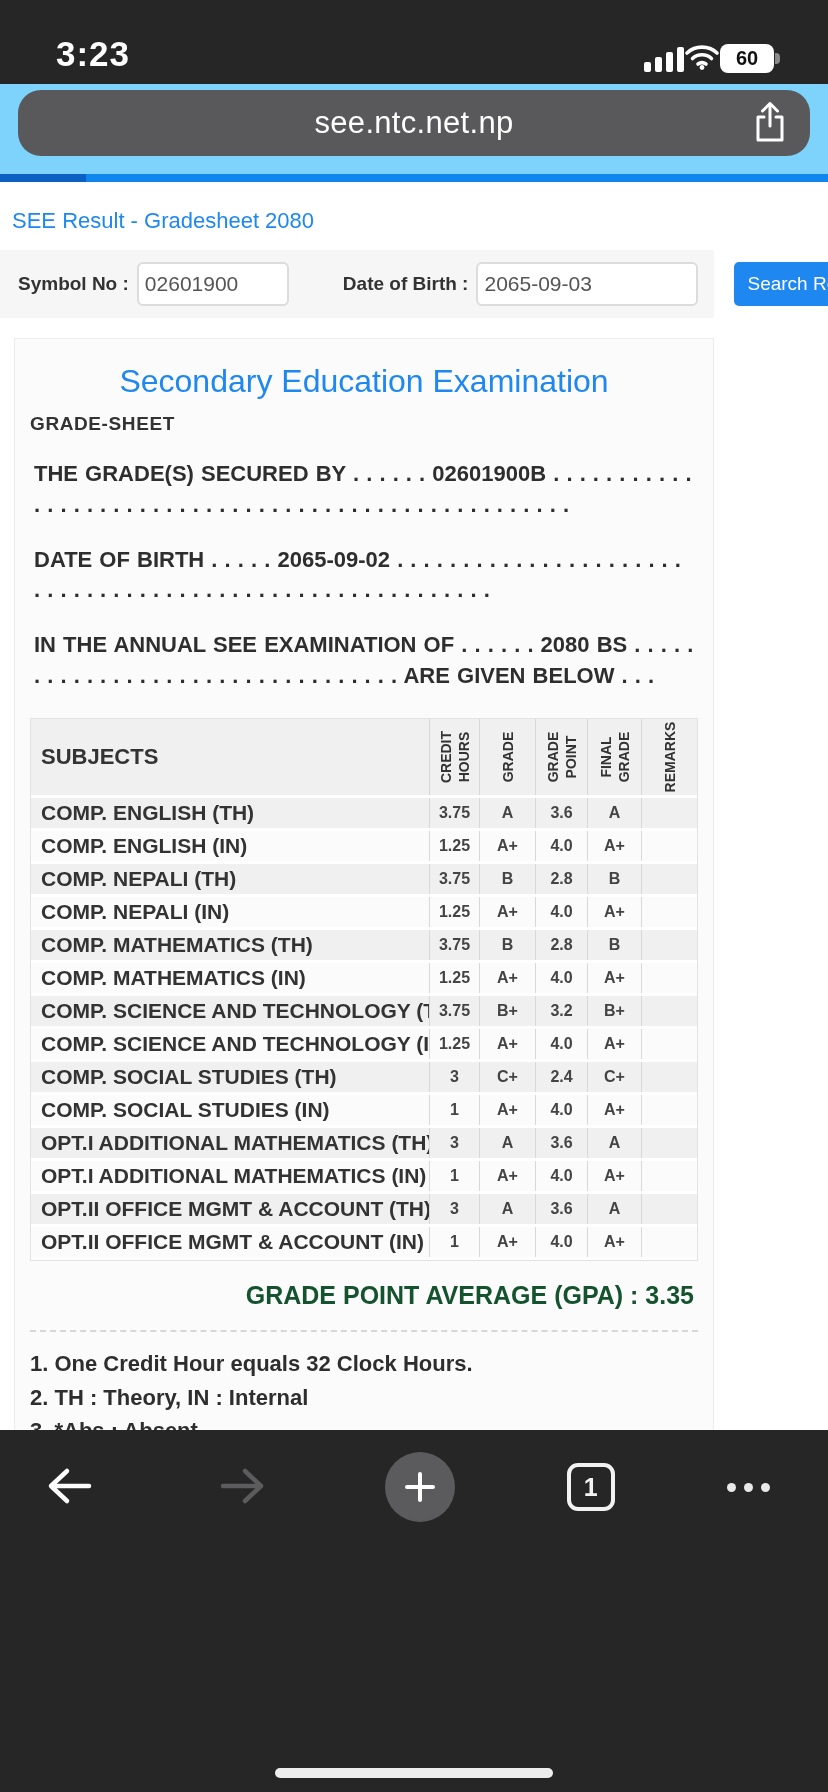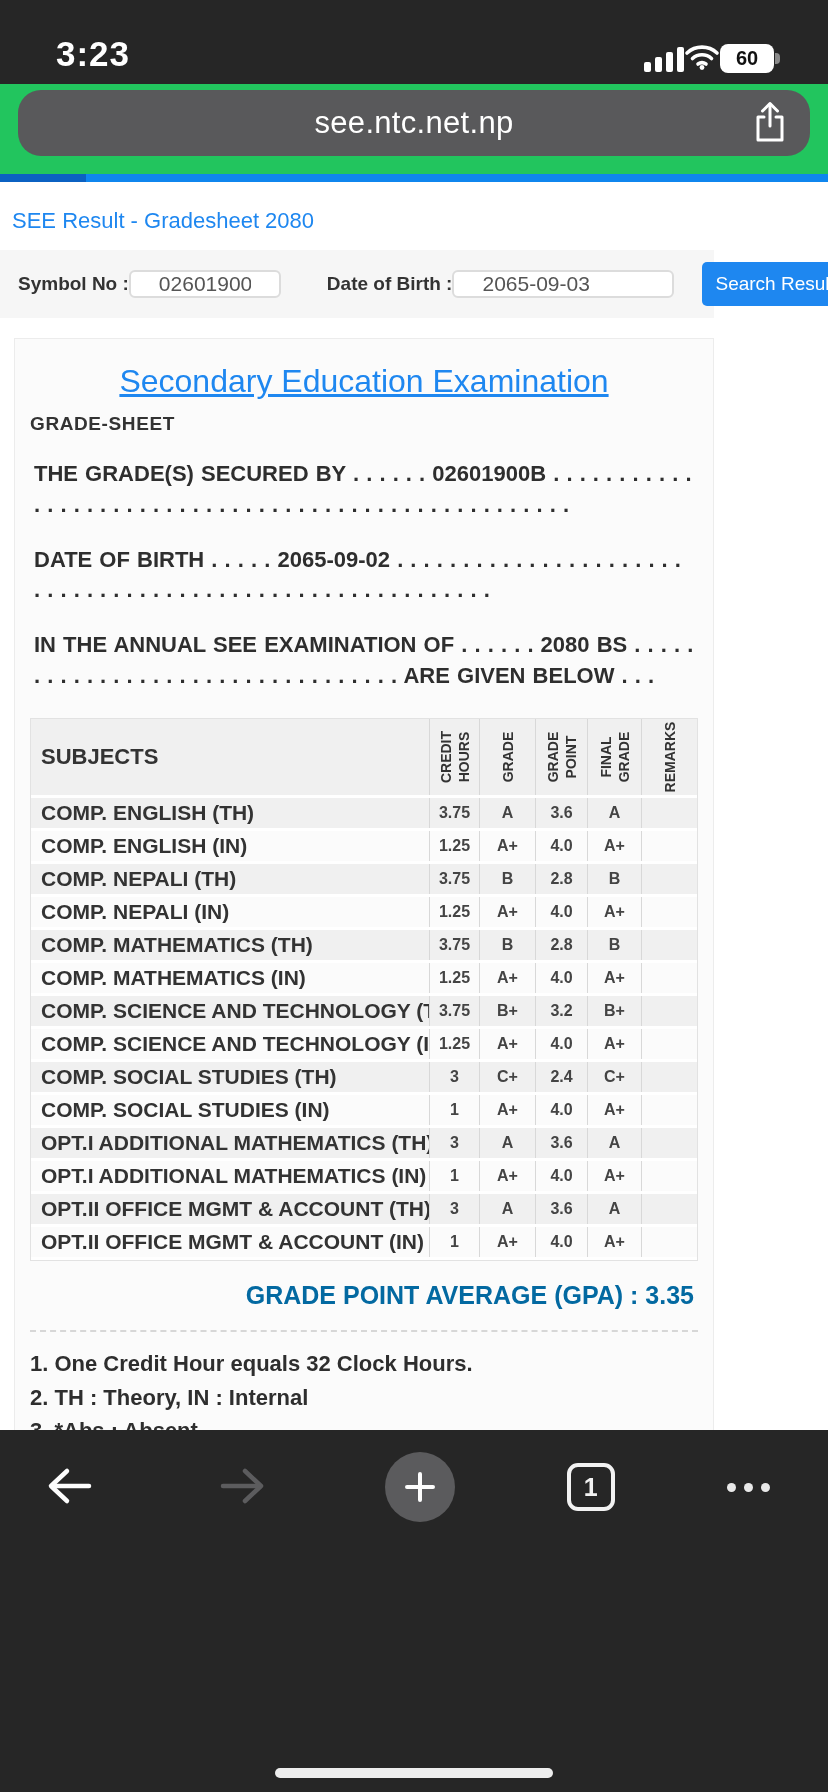--- a/index.html
+++ b/index.html
@@ -11,57 +11,57 @@
   .statusbar { background:#262626; height:84px; display:flex; align-items:flex-end; justify-content:space-between; padding:0 46px 10px 56px; color:#fff; flex:none; }
   .sb-time { font-size:35px; font-weight:700; letter-spacing:1px; }
   .sb-right { display:flex; align-items:center; }
   .signal { display:flex; align-items:flex-end; gap:4px; height:26px; }
   .signal .bar { width:7px; background:#fff; border-radius:2px; }
   .battery { position:relative; width:62px; height:29px; display:flex; align-items:center; }
   .battery .bat-body { width:54px; height:29px; background:#fff; border-radius:8px; display:flex; align-items:center; justify-content:center; font-size:20px; font-weight:700; color:#111; }
   .battery .bat-nub { position:absolute; right:2px; top:9px; width:5px; height:11px; background:#8a8a8a; border-radius:0 4px 4px 0; }
 
   
-  .urlbar { background:#22c55e; padding:6px 18px 18px; flex:none; }
+  .urlbar { background:#7dd3fc; padding:6px 18px 18px; flex:none; }
   .url-pill { background:#59595b; height:66px; border-radius:23px; display:flex; align-items:center; justify-content:center; position:relative; }
   .url-text { color:#fff; font-size:31px; letter-spacing:0.3px; }
   .share-btn { position:absolute; right:18px; top:11px; width:44px; height:44px; display:flex; align-items:center; justify-content:center; background:none; border:none; cursor:pointer; }
 
   .progress { height:8px; background:#0f86ee; position:relative; flex:none; }
   .progress-seg { position:absolute; left:0; top:0; width:86px; height:8px; background:#0b61c2; }
 
   
   .content { flex:1; overflow:hidden; background:#fff; }
   .page-title { color:#1e87f0; font-size:22px; font-weight:400; margin:26px 0 16px 12px; }
-  .form-band { background:#f6f6f6; width:714px; display:flex; align-items:center; padding:12px 14px 12px 18px; }
+  .form-band { background:#f6f6f6; width:714px; display:flex; align-items:center; padding:12px 14px 12px 18px; gap:8px; }
   .form-label { font-size:19px; font-weight:700; color:#333; white-space:nowrap; }
-  .form-input { height:28px; border:2px solid #dcdcdc; border-radius:6px; background:#fff; color:#555; font-size:21px; padding:0 28px; font-family:"Liberation Sans", sans-serif; }
+  .form-input { height:44px; border:2px solid #dcdcdc; border-radius:6px; background:#fff; color:#555; font-size:21px; padding:0 6px; font-family:"Liberation Sans", sans-serif; }
   .input-symbol { width:152px; margin-right:46px; }
   .input-dob { width:222px; margin-right:28px; }
   .search-btn { background:#1e87f0; color:#fff; font-size:19px; padding:11px 13px; border:none; border-radius:5px; cursor:pointer; white-space:nowrap; font-family:"Liberation Sans", sans-serif; }
 
   
   .card { margin:20px 14px 0; width:700px; background:#fbfbfb; border:1px solid #ececec; padding:24px 15px 20px; }
-  .sheet-heading { text-align:center; color:#1e87f0; font-size:32px; font-weight:400;text-decoration:underline; }
+  .sheet-heading { text-align:center; color:#1e87f0; font-size:32px; font-weight:400; }
   .sheet-sub { font-size:19px; font-weight:700; color:#333; margin-top:13px; letter-spacing:0.6px; }
   .sheet-line { font-size:22px; font-weight:700; color:#2e2e2e; margin-top:24px; line-height:1.4; padding:0 4px; word-spacing:1px; }
 
   .gtable { margin-top:26px; border:1px solid #e2e2e2; background:#fff; }
   .thead { display:flex; background:#f0f0f0; border-bottom:3px solid #fff; }
   .th-subject { flex:1; display:flex; align-items:center; padding:0 10px; font-size:22px; font-weight:700; color:#333; }
   .th-rot { position:relative; height:76px; border-left:1px solid #d8d8d8; }
   .th-rot .rot { position:absolute; left:50%; top:50%; transform:translate(-50%,-50%) rotate(-90deg); font-size:14px; font-weight:700; color:#333; white-space:pre; text-align:center; line-height:1.3; }
   .tbody {}
   .trow { display:flex; height:33px; border-bottom:3px solid #fff; background:#f0f0f0; }
   .trow:nth-child(even) { background:#fbfbfb; }
   .td-subject { flex:1; display:flex; align-items:center; padding:0 10px; font-size:21px; font-weight:700; color:#333; white-space:nowrap; overflow:hidden; }
   .td-val { display:flex; align-items:center; justify-content:center; font-size:16px; font-weight:700; color:#444; border-left:1px solid #d8d8d8; }
   .col-0 { width:50px; } .col-1 { width:56px; } .col-2 { width:52px; } .col-3 { width:54px; } .col-4 { width:56px; }
 
-  .gpa-row { margin-top:20px; text-align:right; font-size:25px; font-weight:700; color:#0369a1; padding-right:4px; }
+  .gpa-row { margin-top:20px; text-align:right; font-size:25px; font-weight:700; color:#14532d; padding-right:4px; }
 
   .notes-section { margin-top:20px; border-top:2px dashed #d7d7d7; padding-top:12px; }
   .note-line { font-size:22px; font-weight:600; color:#2e2e2e; margin:7px 0; line-height:1.22; }
 
   
   .toolbar { height:362px; background:#262626; position:relative; flex:none; }
   .tb-icons { display:flex; align-items:center; justify-content:space-between; padding:22px 58px 0 40px; }
   .tb-btn { background:none; border:none; cursor:pointer; display:flex; align-items:center; justify-content:center; }
   .plus-circle { width:70px; height:70px; border-radius:50%; background:#5b5b5d; display:flex; align-items:center; justify-content:center; }
   .tabs-box { width:48px; height:48px; border:4px solid #f2f2f2; border-radius:11px; display:flex; align-items:center; justify-content:center; color:#f2f2f2; font-size:25px; font-weight:700; }

